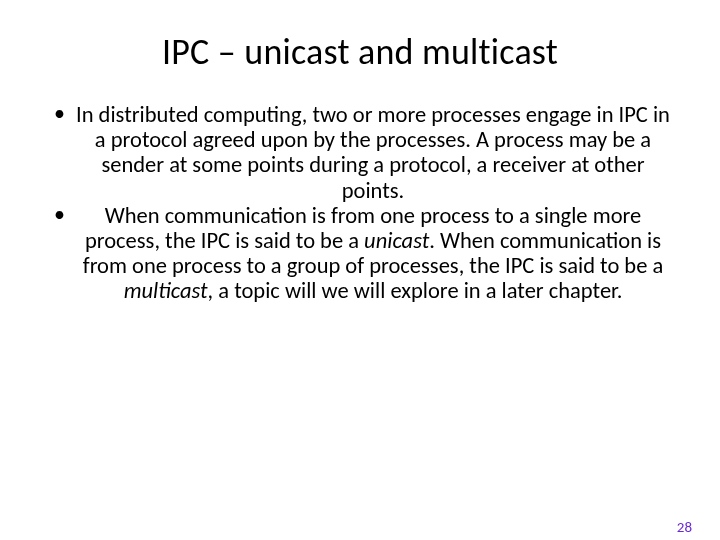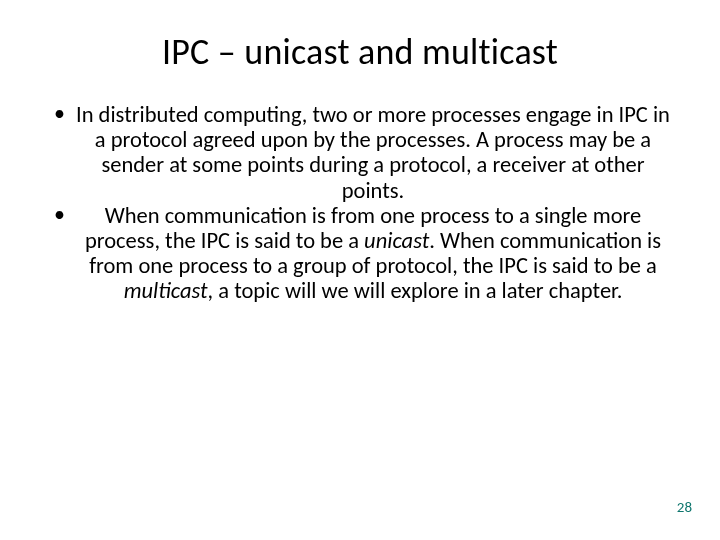--- a/index.html
+++ b/index.html
@@ -4,27 +4,27 @@
 <style>
   * { margin: 0; padding: 0; box-sizing: border-box; }
   html, body { width: 720px; height: 540px; background: #fff; font-family: Calibri, "Segoe UI", Arial, sans-serif; color: #000; }
   .slide { width: 720px; height: 540px; position: relative; padding: 24px 48px 0 48px; }
   .title { font-size: 36px; font-weight: 400; text-align: center; margin: 6px 0 28px 0; letter-spacing: 0.2px; }
   .body { font-size: 22.5px; line-height: 1.12; }
   ul { list-style: none; padding-left: 0; }
   li { position: relative; padding-left: 26px; margin-bottom: 0; text-align: center; }
   li::before { content: "•"; position: absolute; left: 6px; top: 0; font-size: 22px; }
   .em { font-style: italic; font-weight: 400; }
-  .pagenum { position: absolute; right: 28px; bottom: 24px; font-size: 15px; color: #0f766e; }
+  .pagenum { position: absolute; right: 28px; bottom: 4px; font-size: 15px; color: #6d28d9; }
 </style>
 </head>
 <body>
 
 <div class="slide">
   <h1 class="title">IPC – unicast and multicast</h1>
   <div class="body">
     <ul>
       <li><span>In distributed computing, two or more processes engage in IPC in a protocol agreed upon by the processes.  A process may be a sender at some points during a protocol, a receiver at other points.</span></li>
-      <li><span>When communication is from one process to a single more process, the IPC is said to be a </span><span class="em">unicast</span><span>.  When communication is from one process to a group of protocol, the IPC is said to be a </span><span class="em">multicast</span><span>, a topic will we will explore in a later chapter.</span></li>
+      <li><span>When communication is from one process to a single more process, the IPC is said to be a </span><span class="em">unicast</span><span>.  When communication is from one process to a group of processes, the IPC is said to be a </span><span class="em">multicast</span><span>, a topic will we will explore in a later chapter.</span></li>
     </ul>
   </div>
   <div class="pagenum">28</div>
 </div>
 
 </body></html>

